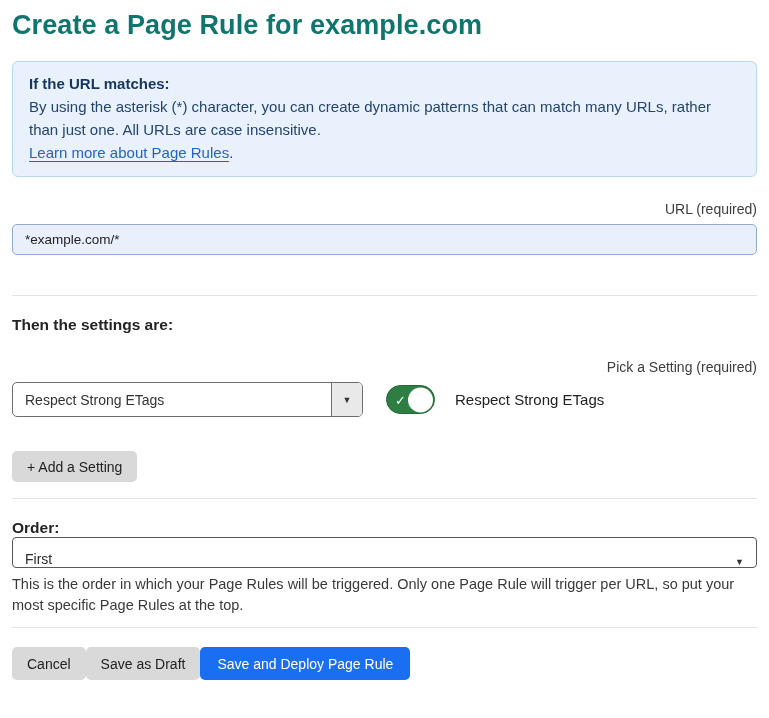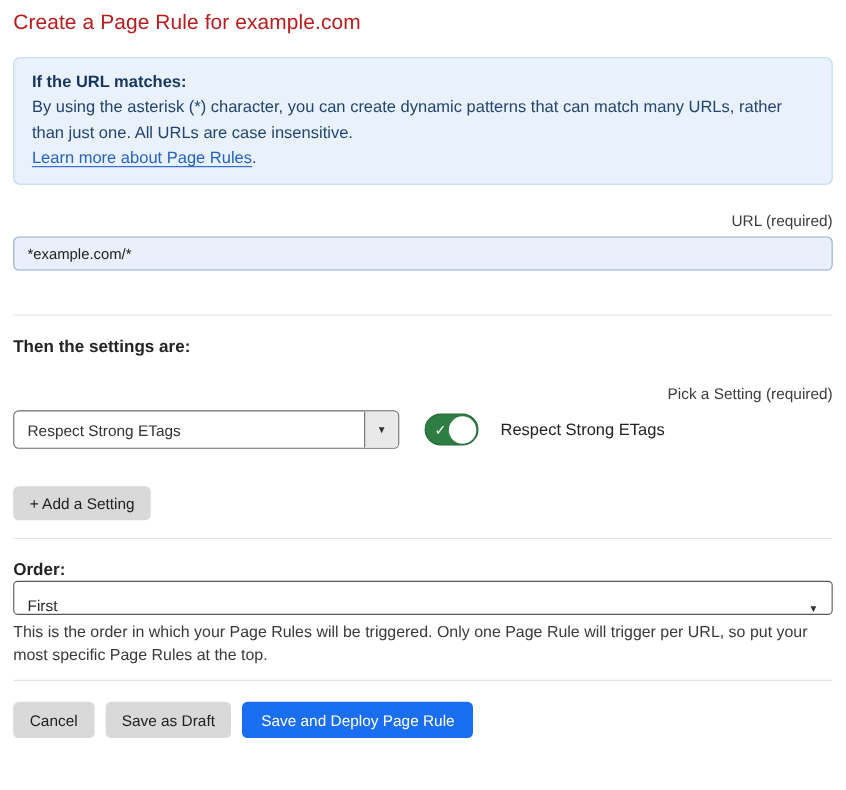--- a/index.html
+++ b/index.html
@@ -7,21 +7,21 @@
   body {
     width: 769px; height: 718px;
     font-family: "Liberation Sans", "DejaVu Sans", sans-serif;
     color: #222; overflow: hidden;
   }
   [data-interactable="true"] { cursor: pointer; }
 
   .container { padding: 10px 12px 14px 12px; }
 
   .page-title {
-    font-size: 19px; font-weight: 400; color: #b91c1c;
+    font-size: 27px; font-weight: 700; color: #0f766e;
     margin: 0 0 20px 0; letter-spacing: .1px;
   }
 
   
   .info-box {
     background: #e8f1fc;
     border: 1px solid #bad7f1;
     border-radius: 6px;
     padding: 10px 16px 12px 16px;
     font-size: 15px; line-height: 23px;
@@ -122,21 +122,21 @@
     font-size: 14px; color: #2a2a2a;
   }
   .order-select .select-caret { font-size: 9px; color: #333; }
 
   .help-text {
     font-size: 14.5px; color: #3a3a3a; line-height: 21px;
     margin: 6px 0 0 0; max-width: 745px;
   }
 
   
-  .actions { display: flex; align-items: flex-end; gap: 10px; margin-top: 19px; }
+  .actions { display: flex; align-items: flex-end; margin-top: 19px; }
   .btn-primary {
     background: #1a6ef2; color: #ffffff;
     border: none; border-radius: 5px;
     font-size: 14px; padding: 0 17px; height: 33px;
     font-family: "Liberation Sans", "DejaVu Sans", sans-serif;
   }
   .actions .btn-gray { height: 33px; }
 </style>
 </head>
 <body>

